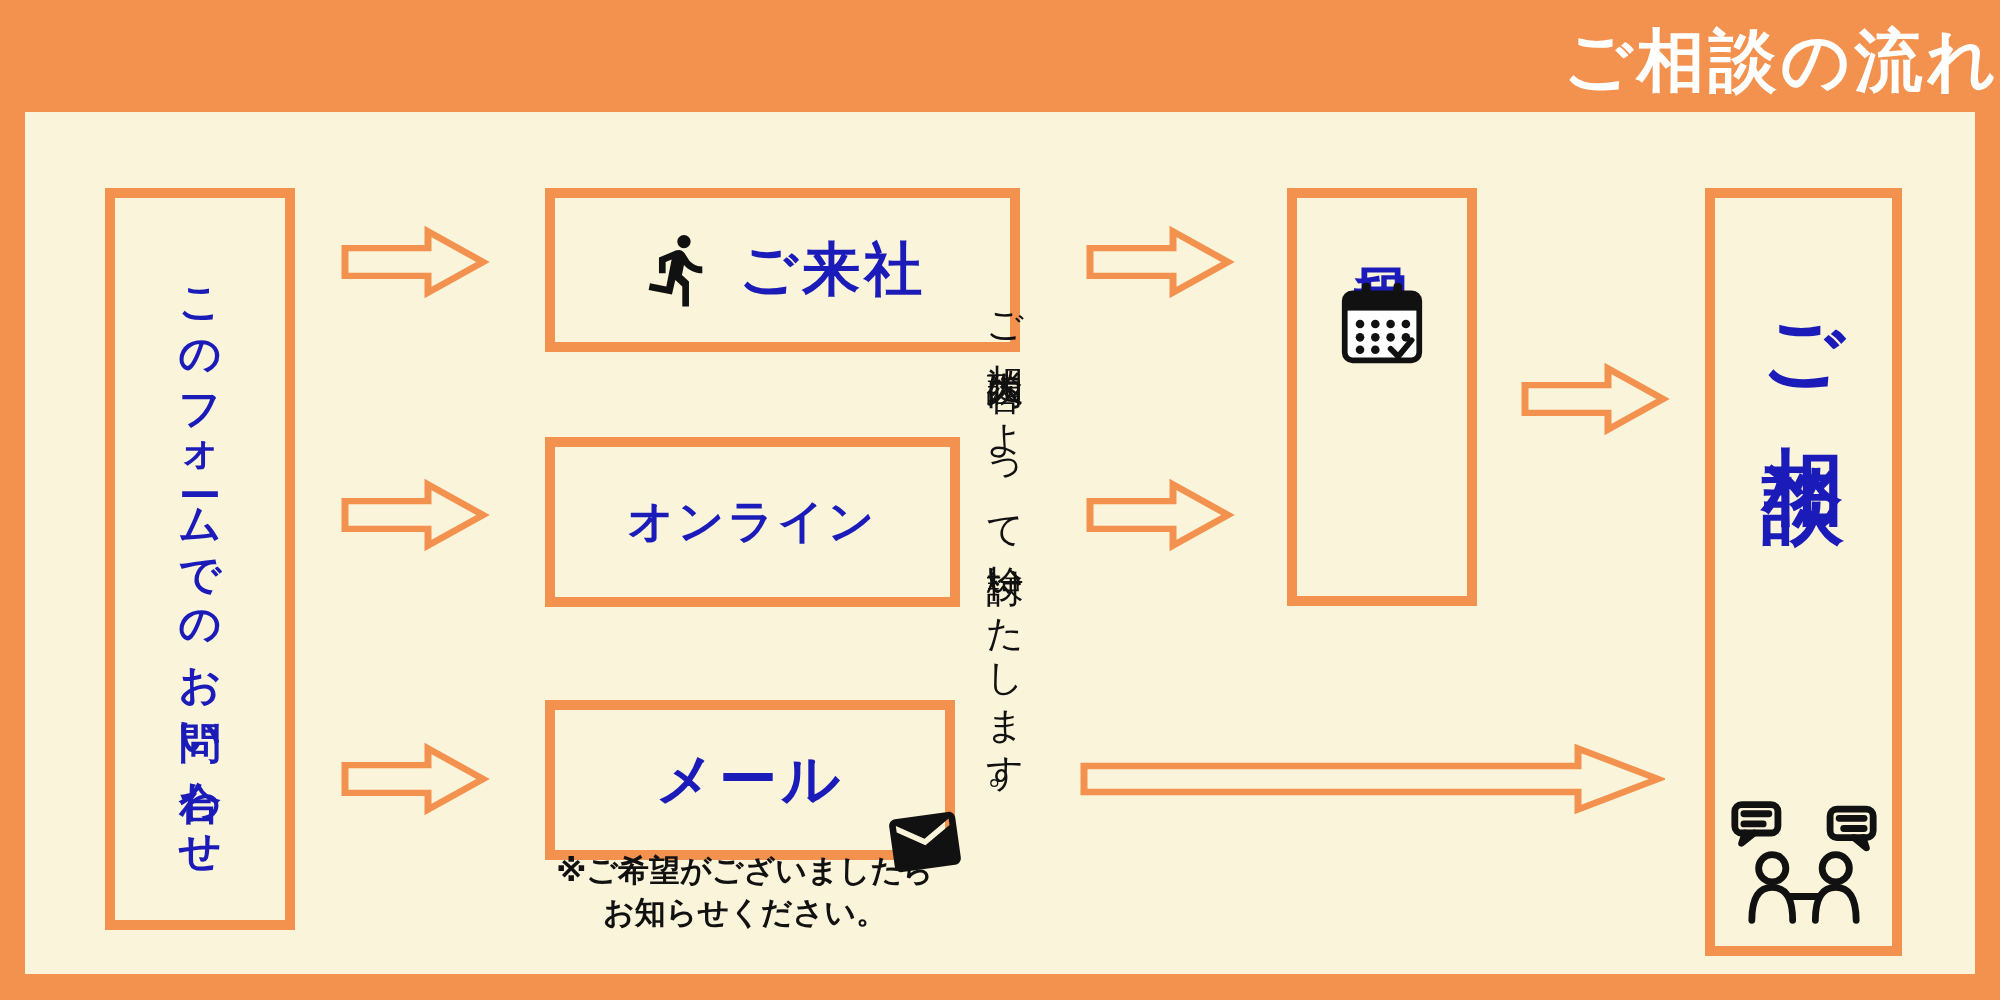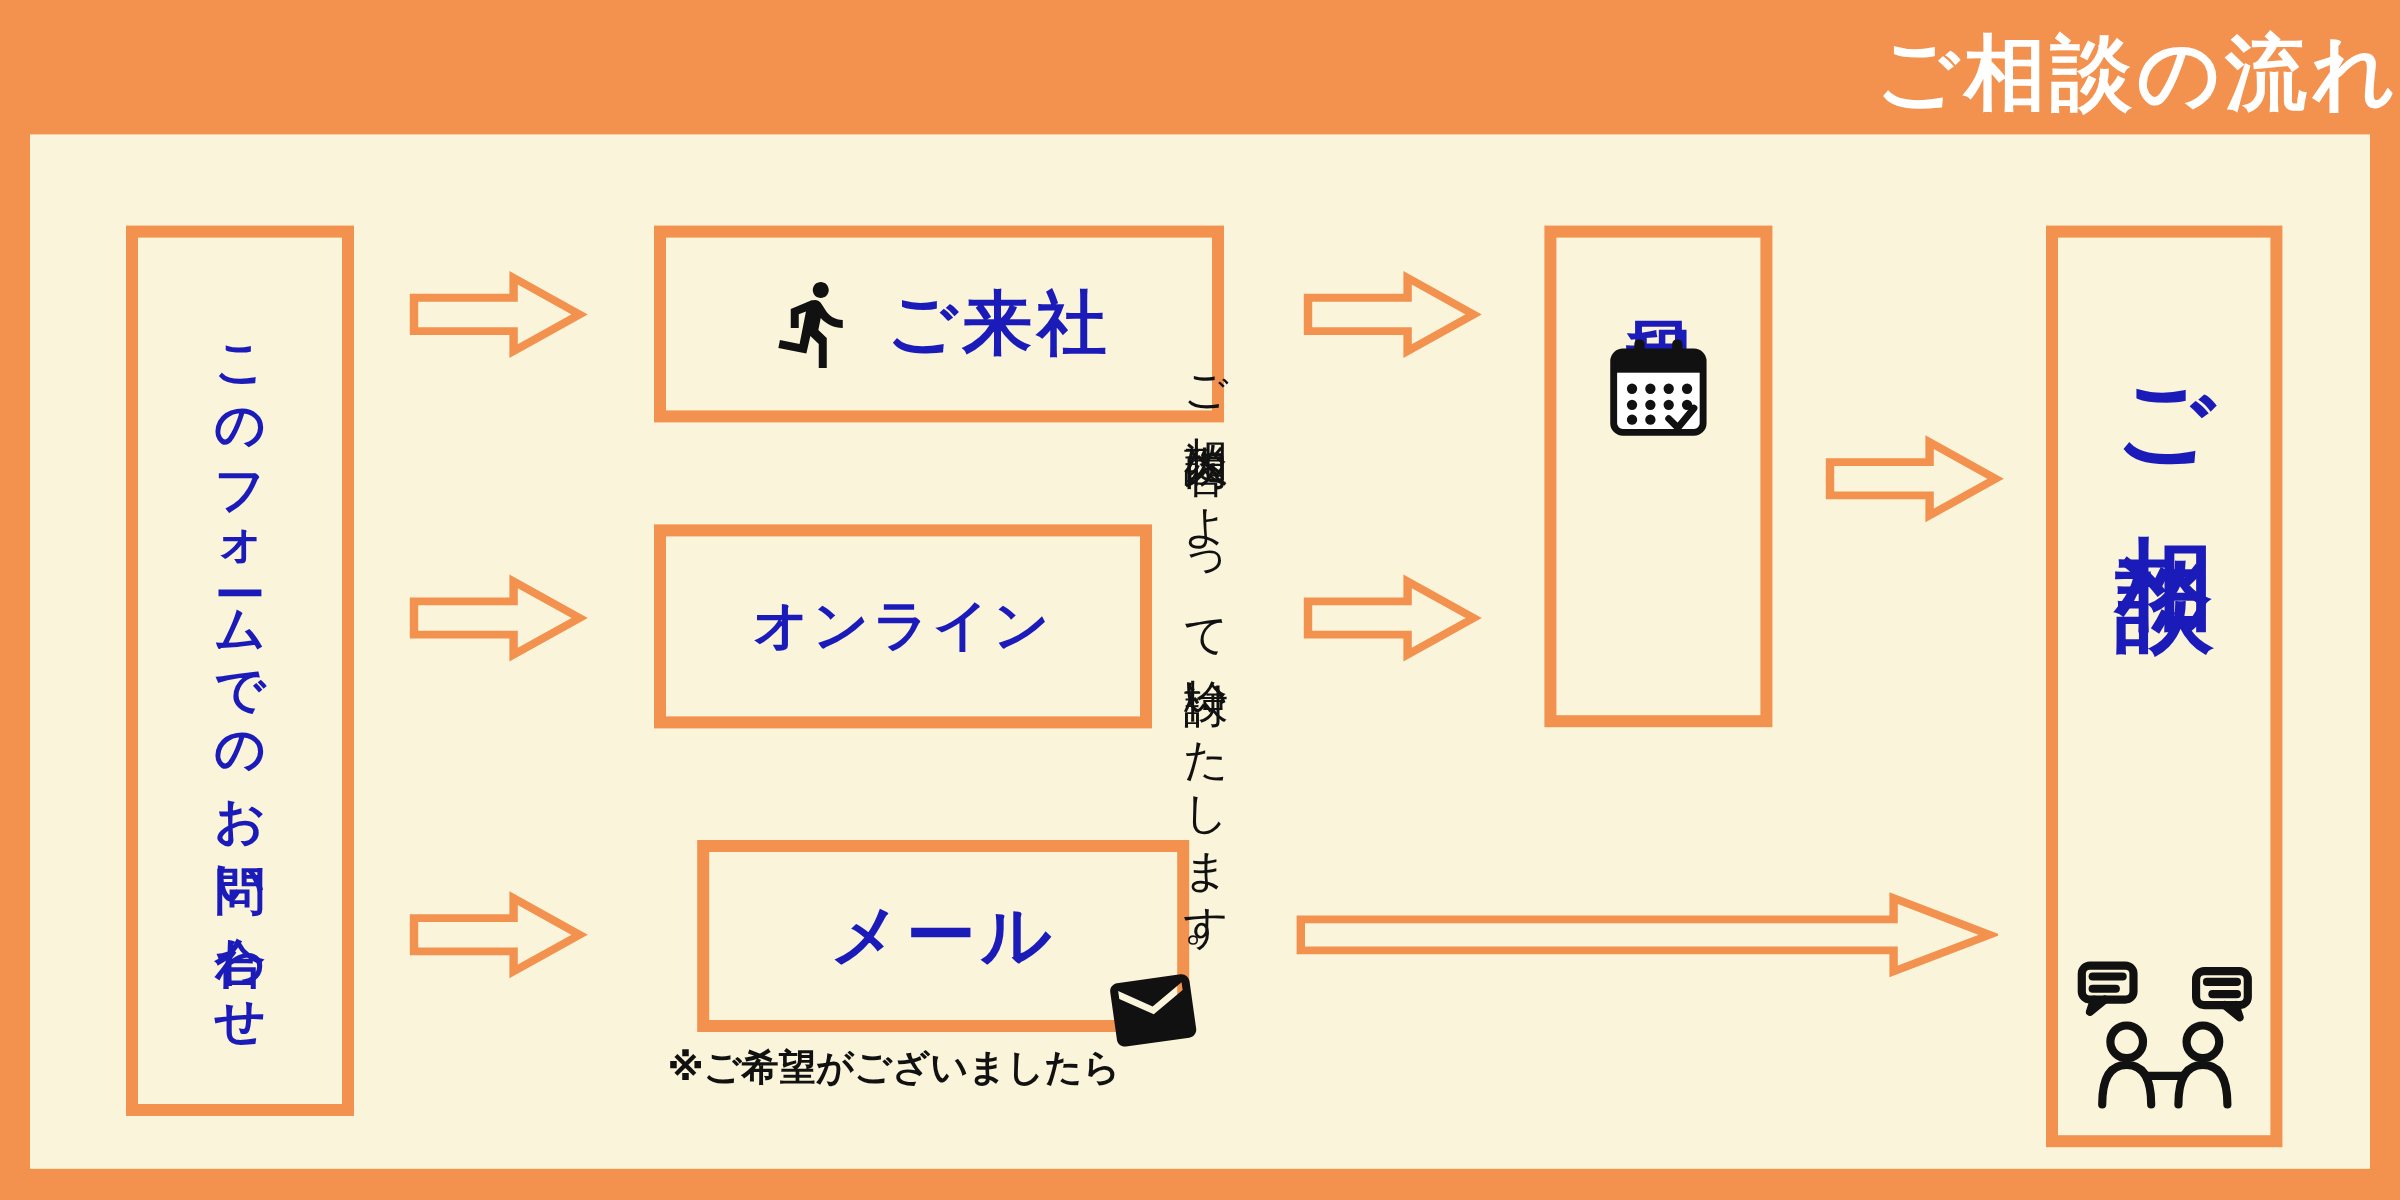--- a/index.html
+++ b/index.html
@@ -32,21 +32,21 @@
   .vtext{
     writing-mode:vertical-rl;text-orientation:mixed;
     color:var(--blue);font-weight:bold;line-height:1;
   }
   
   .box-inquiry{left:80px;top:76px;width:190px;height:742px;}
   .box-inquiry .vtext{font-size:42px;letter-spacing:5px;}
   
   .box-visit{left:520px;top:76px;width:475px;height:164px;gap:20px;}
   .box-online{left:520px;top:325px;width:415px;height:170px;flex-direction:row;}
-  .box-mail{left:520px;top:588px;width:410px;height:160px;margin-left:36px;}
+  .box-mail{left:520px;top:588px;width:410px;height:160px;}
   .h-label{color:var(--blue);font-weight:bold;font-size:58px;letter-spacing:4px;}
   .h-label-sm{color:var(--blue);font-weight:bold;font-size:46px;letter-spacing:3px;line-height:1.25;text-align:center;}
   
   .box-schedule{left:1262px;top:76px;width:190px;height:418px;flex-direction:column;justify-content:flex-start;padding-top:26px;gap:20px;}
   .box-schedule .vtext{font-size:56px;letter-spacing:9px;}
   
   .box-consult{left:1680px;top:76px;width:197px;height:768px;display:block;}
   .box-consult .vtext{
     position:absolute;top:72px;left:50%;transform:translateX(-50%);
     font-size:82px;letter-spacing:16px;
@@ -67,21 +67,21 @@
   .vnote{
     position:absolute;left:945px;top:95px;width:70px;height:690px;
     display:flex;align-items:center;justify-content:center;
   }
   .vnote span{
     writing-mode:vertical-rl;text-orientation:mixed;
     font-size:37px;color:var(--ink);letter-spacing:4px;line-height:1;
   }
   
   .mail-note{
-    position:absolute;left:430px;top:758px;width:580px;
+    position:absolute;left:430px;top:738px;width:580px;
     text-align:center;font-size:31px;font-weight:bold;color:var(--ink);line-height:1.35;
   }
   
   .walk-icon svg{display:block;}
   .envelope-icon{
     position:absolute;right:-28px;bottom:-32px;width:96px;height:80px;
     transform:rotate(-8deg);
   }
   .envelope-icon svg{display:block;width:100%;height:100%;}
   .ink-fill{fill:var(--ink);}
@@ -131,20 +131,21 @@
     <span class="h-label">メール</span>
     <span class="envelope-icon">
       <svg viewBox="0 0 24 24">
           <path class="ink-fill" d="M20 4H4c-1.1 0-2 .9-2 2v12c0 1.1.9 2 2 2h16c1.1 0 2-.9 2-2V6c0-1.1-.9-2-2-2zm0 4l-8 5-8-5V6l8 5 8-5v2z"></path>
         </svg>
     </span>
   </div>
 
   <div class="mail-note">
     <div>※ご希望がございましたら</div>
+    <div>お知らせください。</div>
   </div>
 
   <div class="vnote">
     <span>ご相談内容によって検討いたします。</span>
   </div>
 
   <div class="arrow arrow-b1">
     <svg viewBox="0 0 150 80" preserveAspectRatio="none">
         <polygon class="arrow-shape" points="5,25 88,25 88,7 143,40 88,73 88,55 5,55"></polygon>
       </svg>

